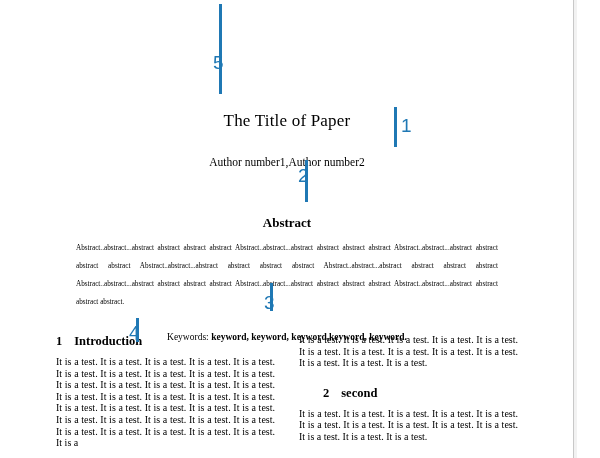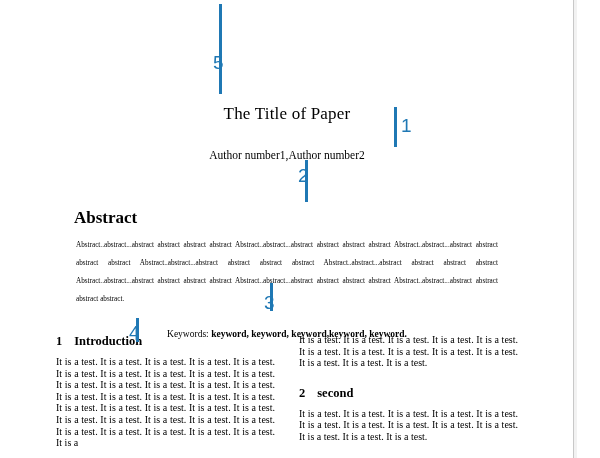--- a/index.html
+++ b/index.html
@@ -33,41 +33,41 @@
     top: 0;
     width: 3px;
     height: 458px;
     background: #f2f2f2;
   }
 
   
   .doc {
     position: absolute;
     left: 74px;
-    top: 1px;
+    top: 8px;
     width: 426px;
   }
 
   .title {
     text-align: center;
     font-size: 17px;
     line-height: 20px;
     margin-top: 103px;
     letter-spacing: 0.2px;
   }
 
   .authors {
     text-align: center;
     font-size: 11.5px;
     margin-top: 25px;
   }
 
   .abstract-head {
-    text-align: left;
-    font-size: 17px;
+    text-align: center;
+    font-size: 13px;
     font-weight: bold;
     margin-top: 47px;
   }
 
   .abstract-body {
     margin-top: 8px;
     font-size: 7.2px;
     line-height: 18px;
     text-align: justify;
     padding: 0 2px;
@@ -101,21 +101,21 @@
   .sec-head .sec-num { margin-right: 12px; }
 
   .para {
     font-size: 10px;
     line-height: 11.6px;
     text-align: justify;
     margin: 0;
   }
   .para + .sec-head { margin-top: 14px; }
 
-  .col-right .sec-head.second { margin-top: 17px; }
+  .col-right .sec-head.second { margin-top: 17px; margin-left: 24px; }
 
   
   .mark {
     position: absolute;
     color: #1f78b4;
     font-family: "Liberation Sans", sans-serif;
     font-size: 19px;
     font-weight: 400;
   }
   .bar {

